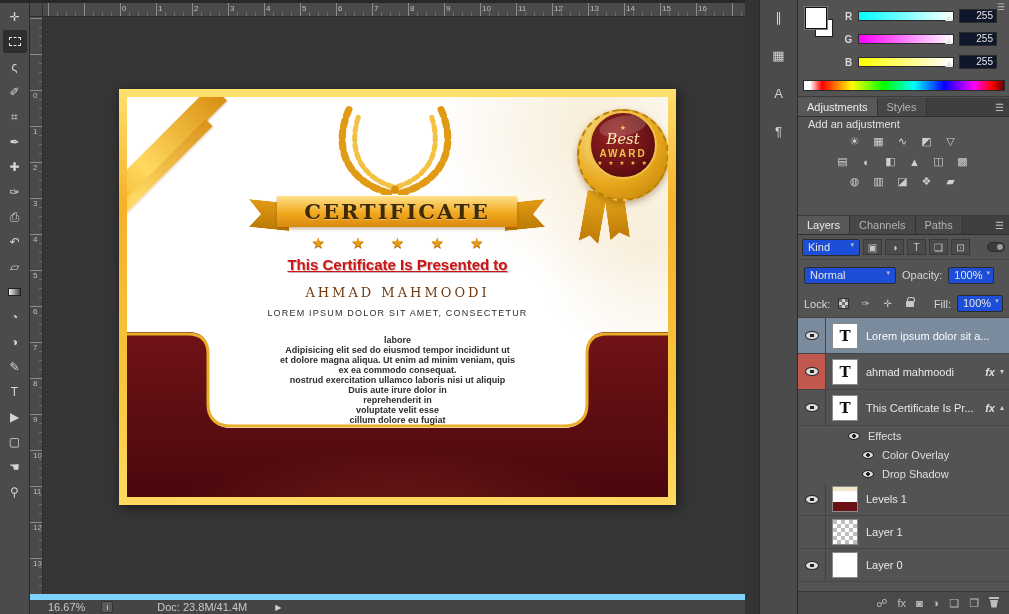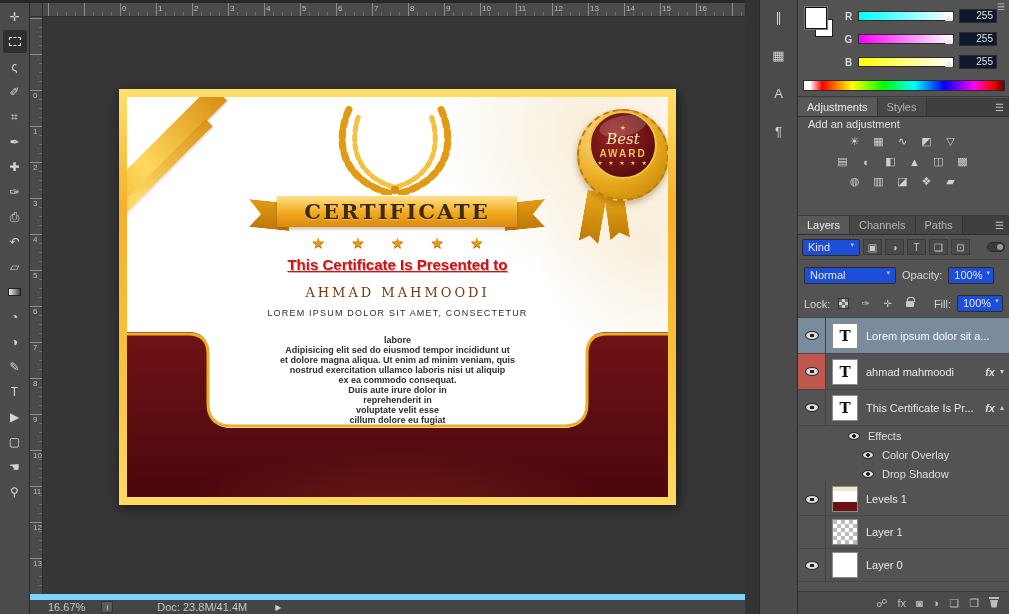--- a/index.html
+++ b/index.html
@@ -254,22 +254,22 @@
 
         <div class="maroon"></div>
         <svg class="scallop" viewBox="0 0 541 100" preserveAspectRatio="none">
           <path d="M61,0 Q81,0 81,20 V72 Q81,96 105,96 H436 Q460,96 460,72 V20 Q460,0 480,0 Z" fill="#ffffff"></path>
           <path d="M0,2 H61 Q81,2 81,22 V72 Q81,94 105,94 H436 Q460,94 460,72 V22 Q460,2 480,2 H541" fill="none" stroke="#eaae28" stroke-width="3"></path>
         </svg>
         <div class="para">
             <div class="para-line">labore</div>
             <div class="para-line">Adipisicing elit sed do eiusmod tempor incididunt ut</div>
             <div class="para-line">et dolore magna aliqua. Ut enim ad minim veniam, quis</div>
+            <div class="para-line">ex ea commodo consequat.</div>
             <div class="para-line">nostrud exercitation ullamco laboris nisi ut aliquip</div>
-            <div class="para-line">ex ea commodo consequat.</div>
             <div class="para-line">Duis aute irure dolor in</div>
             <div class="para-line">reprehenderit in</div>
             <div class="para-line">voluptate velit esse</div>
             <div class="para-line">cillum dolore eu fugiat</div>
           </div>
 
         <div class="badge">
           <div class="btl"></div>
           <div class="btr"></div>
           <div class="badge-ring">

